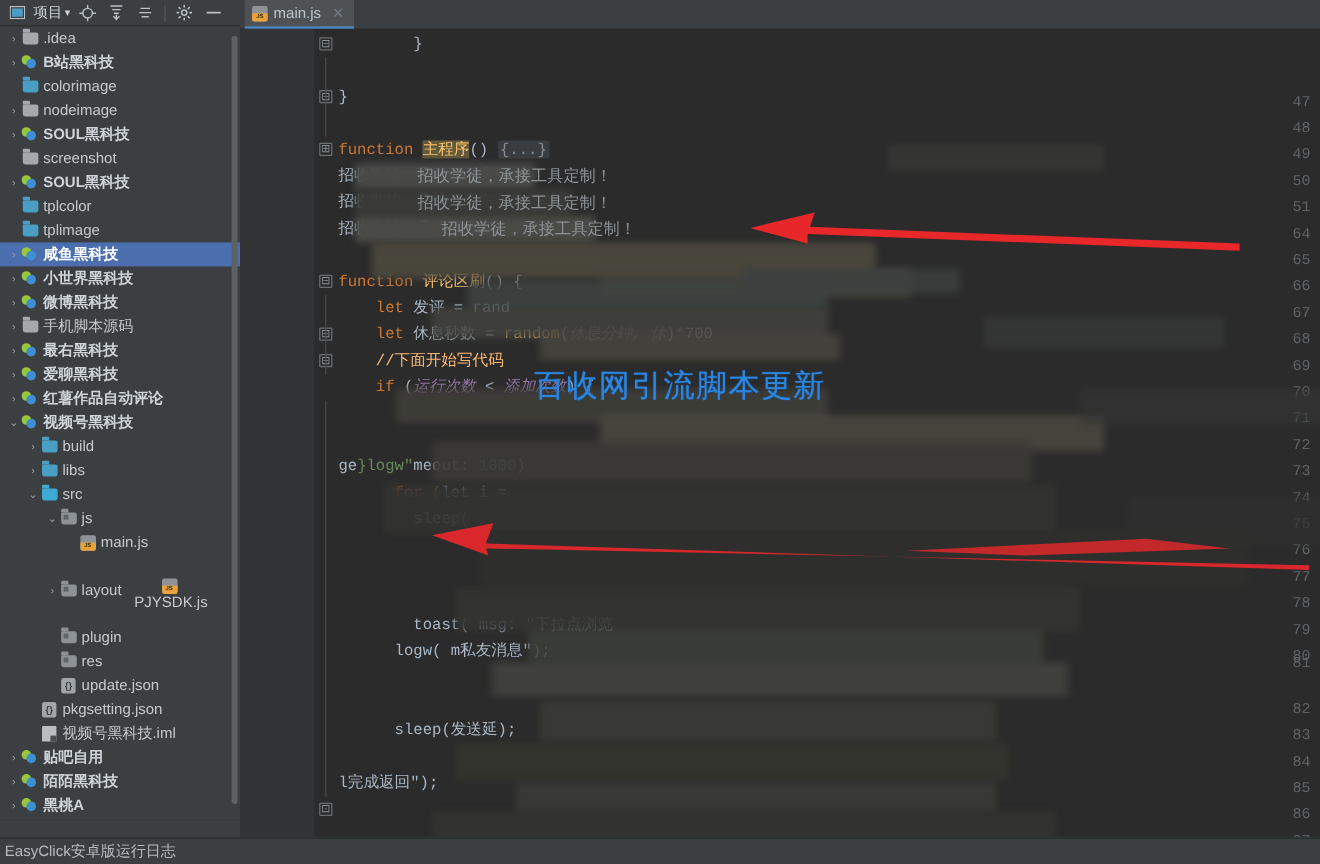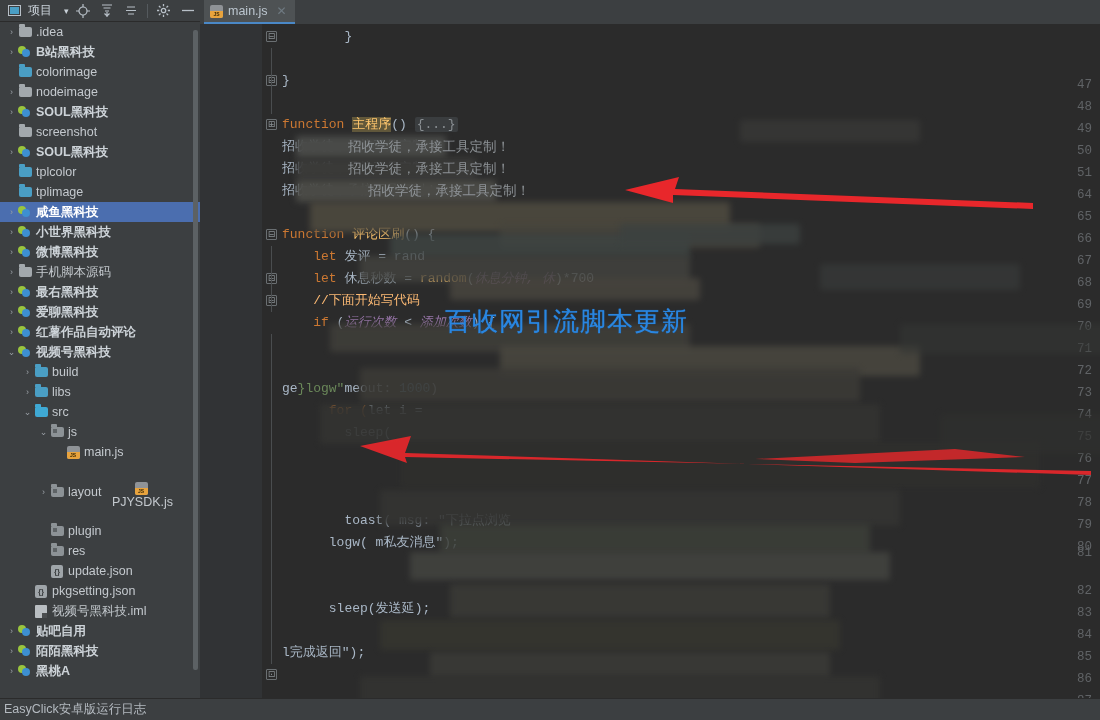--- a/index.html
+++ b/index.html
@@ -12,21 +12,21 @@
   #toolbar{
     position:absolute;left:0;top:0;width:200px;height:22px;
     background:#3c3f41;border-bottom:1px solid #2b2b2b;
     display:flex;align-items:center;gap:4px;padding-left:4px;box-sizing:border-box;
   }
   #toolbar .tb-btn{
     width:20px;height:18px;display:flex;align-items:center;justify-content:center;
     color:#b8c0c8;font-size:12px;line-height:1;
   }
   #toolbar .proj-label{
-    color:#c9d1d9;font-size:12px;display:flex;align-items:center;gap:12px;
+    color:#c9d1d9;font-size:12px;display:flex;align-items:center;gap:2px;
     white-space:nowrap;
   }
   .sep{width:1px;height:14px;background:#555a5e;margin:0 2px;}
   
   #tabstrip{
     position:absolute;left:200px;top:0;right:0;height:24px;
     background:#3c3f41;box-sizing:border-box;
   }
   .tab{
     position:absolute;left:4px;top:0;height:24px;

